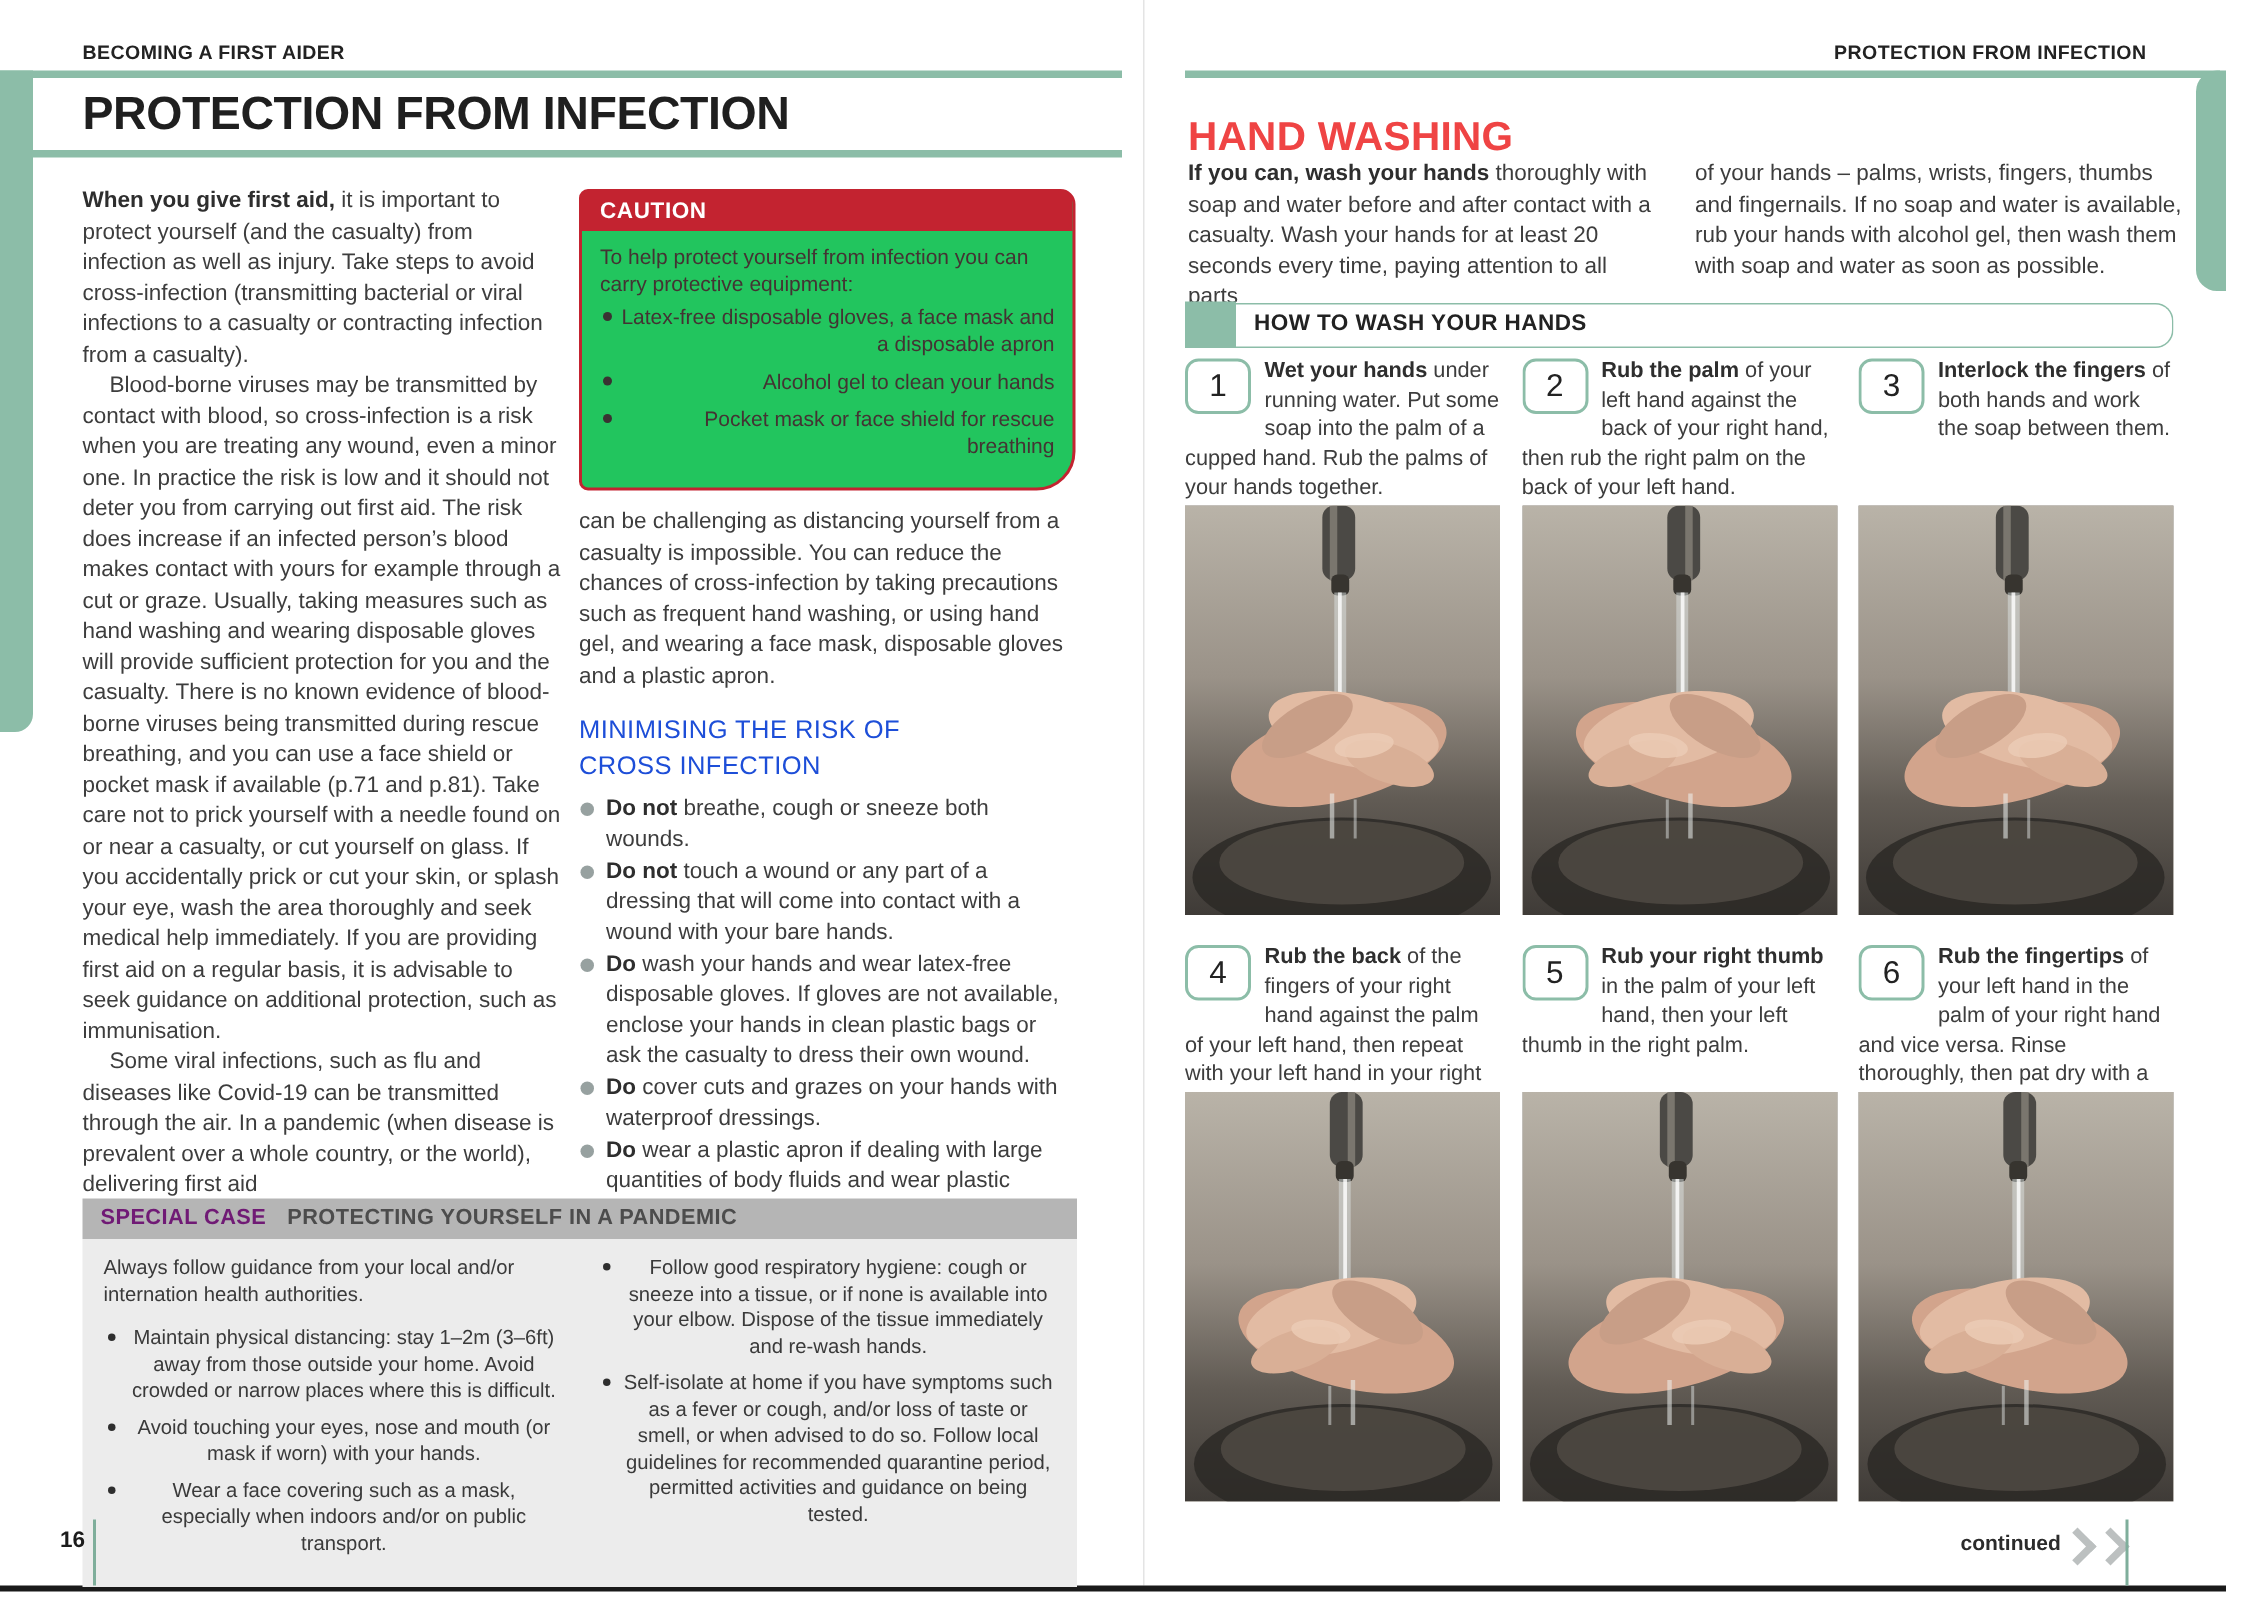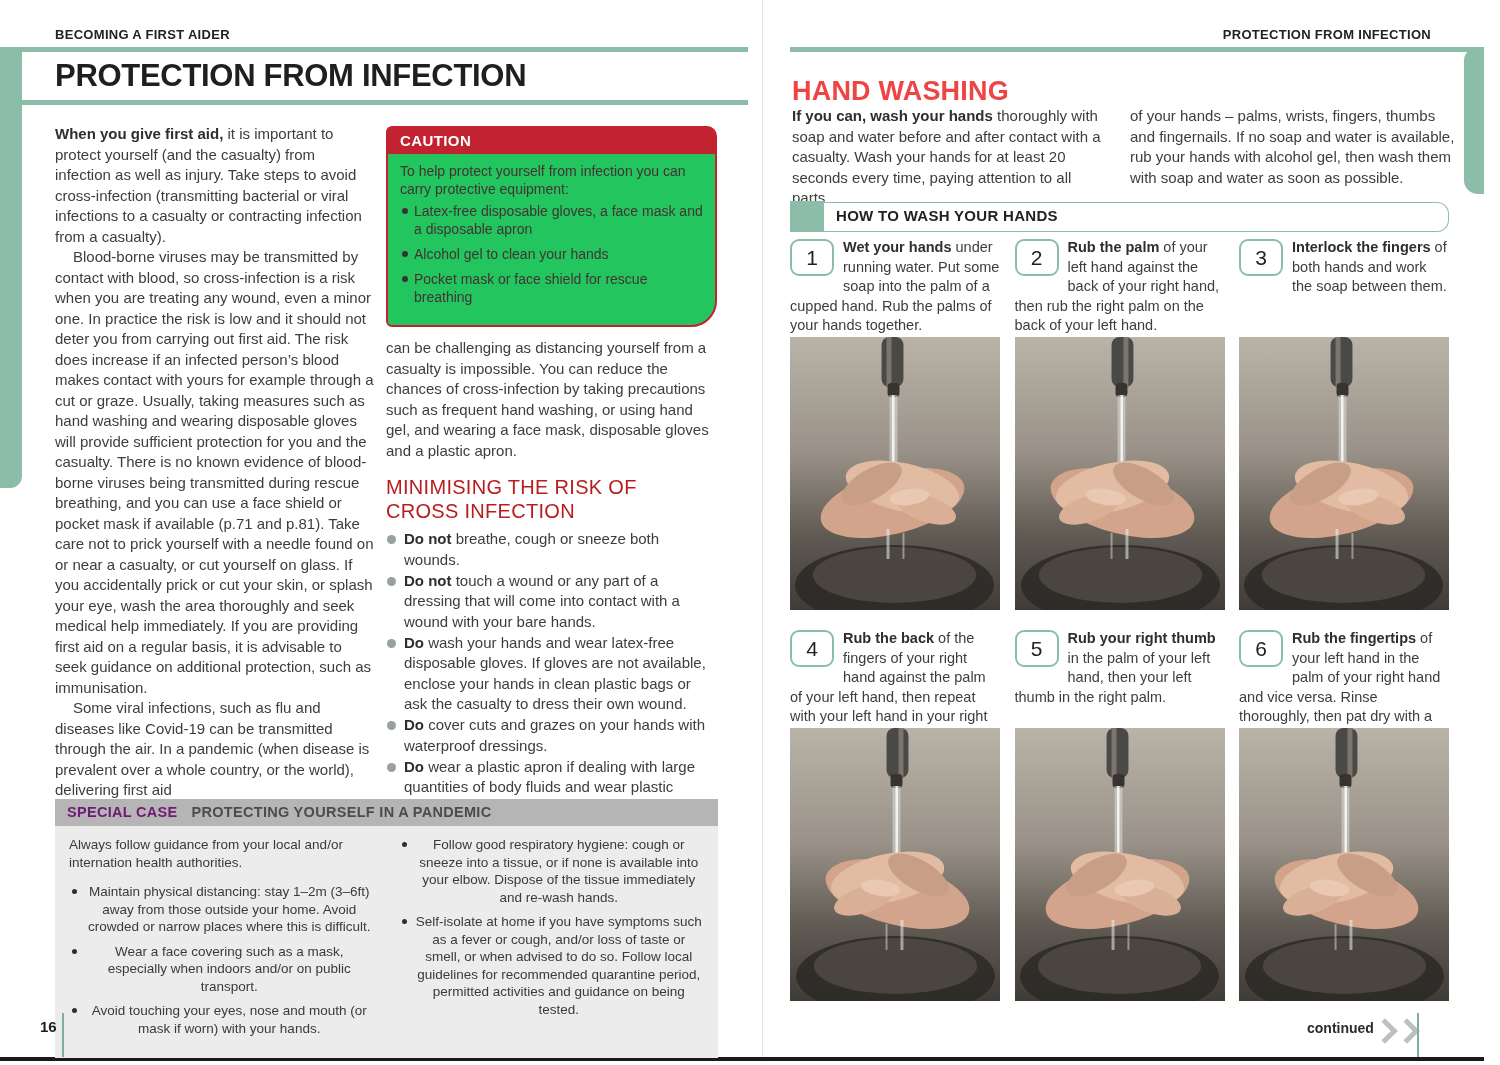--- a/index.html
+++ b/index.html
@@ -22,25 +22,25 @@
   .body-col{font-size:15px;line-height:20.5px;color:#3d3d3d;}
   .body-col p{margin:0;}
   .body-col p.ind{text-indent:18px;}
   .b{font-weight:700;color:#2e2e2e;}
   
   .caution{width:327px;border:2px solid #c32330;border-radius:6px 10px 26px 6px;background:#22c55e;margin-bottom:11px;}
   .caution-hd{background:#c32330;color:#fff;font-weight:800;font-size:15px;letter-spacing:.4px;
               padding:4px 12px 5px;border-radius:3px 6px 0 0;}
   .caution-bd{padding:8px 12px 12px;font-size:14px;line-height:18px;color:#433;}
   .caution-bd p{margin:0 0 2px;}
-  .caution-bd ul{margin:4px 0 0;padding:0;list-style:none;}
+  .caution-bd ul{margin:4px 0 0;padding:0;list-style:none;text-align:right;}
   .caution-bd li{position:relative;padding-left:14px;margin-bottom:7px;}
   .caution-bd li::before{content:"";position:absolute;left:2px;top:6px;width:6px;height:6px;border-radius:50%;background:#3a3232;}
   
-  .min-heading{font-size:20px;line-height:24px;font-weight:500;color:#b91c1c;letter-spacing:.3px;margin:14px 0 6px;}
+  .min-heading{font-size:17px;line-height:24px;font-weight:500;color:#1d4ed8;letter-spacing:.3px;margin:14px 0 6px;}
   ul.do-list{margin:0;padding:0;list-style:none;}
   ul.do-list li{position:relative;padding-left:18px;margin-bottom:0.5px;}
   ul.do-list li::before{content:"";position:absolute;left:1px;top:6px;width:9px;height:9px;border-radius:50%;background:#97a1a0;}
   
   .special{left:55px;top:799px;width:663px;}
   .special-hd{background:#b5b5b5;padding:5px 12px 6px;font-size:14.5px;display:flex;gap:14px;align-items:baseline;}
   .special-hd .lbl{font-weight:800;color:#701a75;letter-spacing:.3px;}
   .special-hd .sub{font-weight:600;color:#4c4c4c;letter-spacing:.3px;}
   .special-bd{background:#ececec;display:flex;gap:24px;padding:10px 14px 14px;font-size:13.5px;line-height:17.5px;color:#3a3a3a;}
   .special-bd .sc-col{width:318px;}
@@ -127,22 +127,22 @@
   <div class="abs special">
     <div class="special-hd">
       <span class="lbl">SPECIAL CASE</span>
       <span class="sub">PROTECTING YOURSELF IN A PANDEMIC</span>
     </div>
     <div class="special-bd">
       <div class="sc-col">
         <p>Always follow guidance from your local  and/or internation health authorities.</p>
         <ul>
           <li>Maintain physical distancing: stay 1–2m (3–6ft) away from those outside your home. Avoid crowded or narrow places where this is difficult.</li>
+          <li>Avoid touching your eyes, nose and mouth (or mask if worn) with your hands.</li>
           <li>Wear a face covering such as a mask, especially when indoors and/or on public transport.</li>
-          <li>Avoid touching your eyes, nose and mouth (or mask if worn) with your hands.</li>
         </ul>
       </div>
       <div class="sc-col">
         <ul>
           <li>Follow good respiratory hygiene: cough or sneeze into a tissue, or if none is available into your elbow. Dispose of the tissue immediately and re-wash hands.</li>
           <li>Self-isolate at home if you have symptoms such as a fever or cough, and/or loss of taste or smell, or when advised to do so. Follow local guidelines for recommended quarantine period, permitted activities and guidance on being tested.</li>
         </ul>
       </div>
     </div>
   </div>

